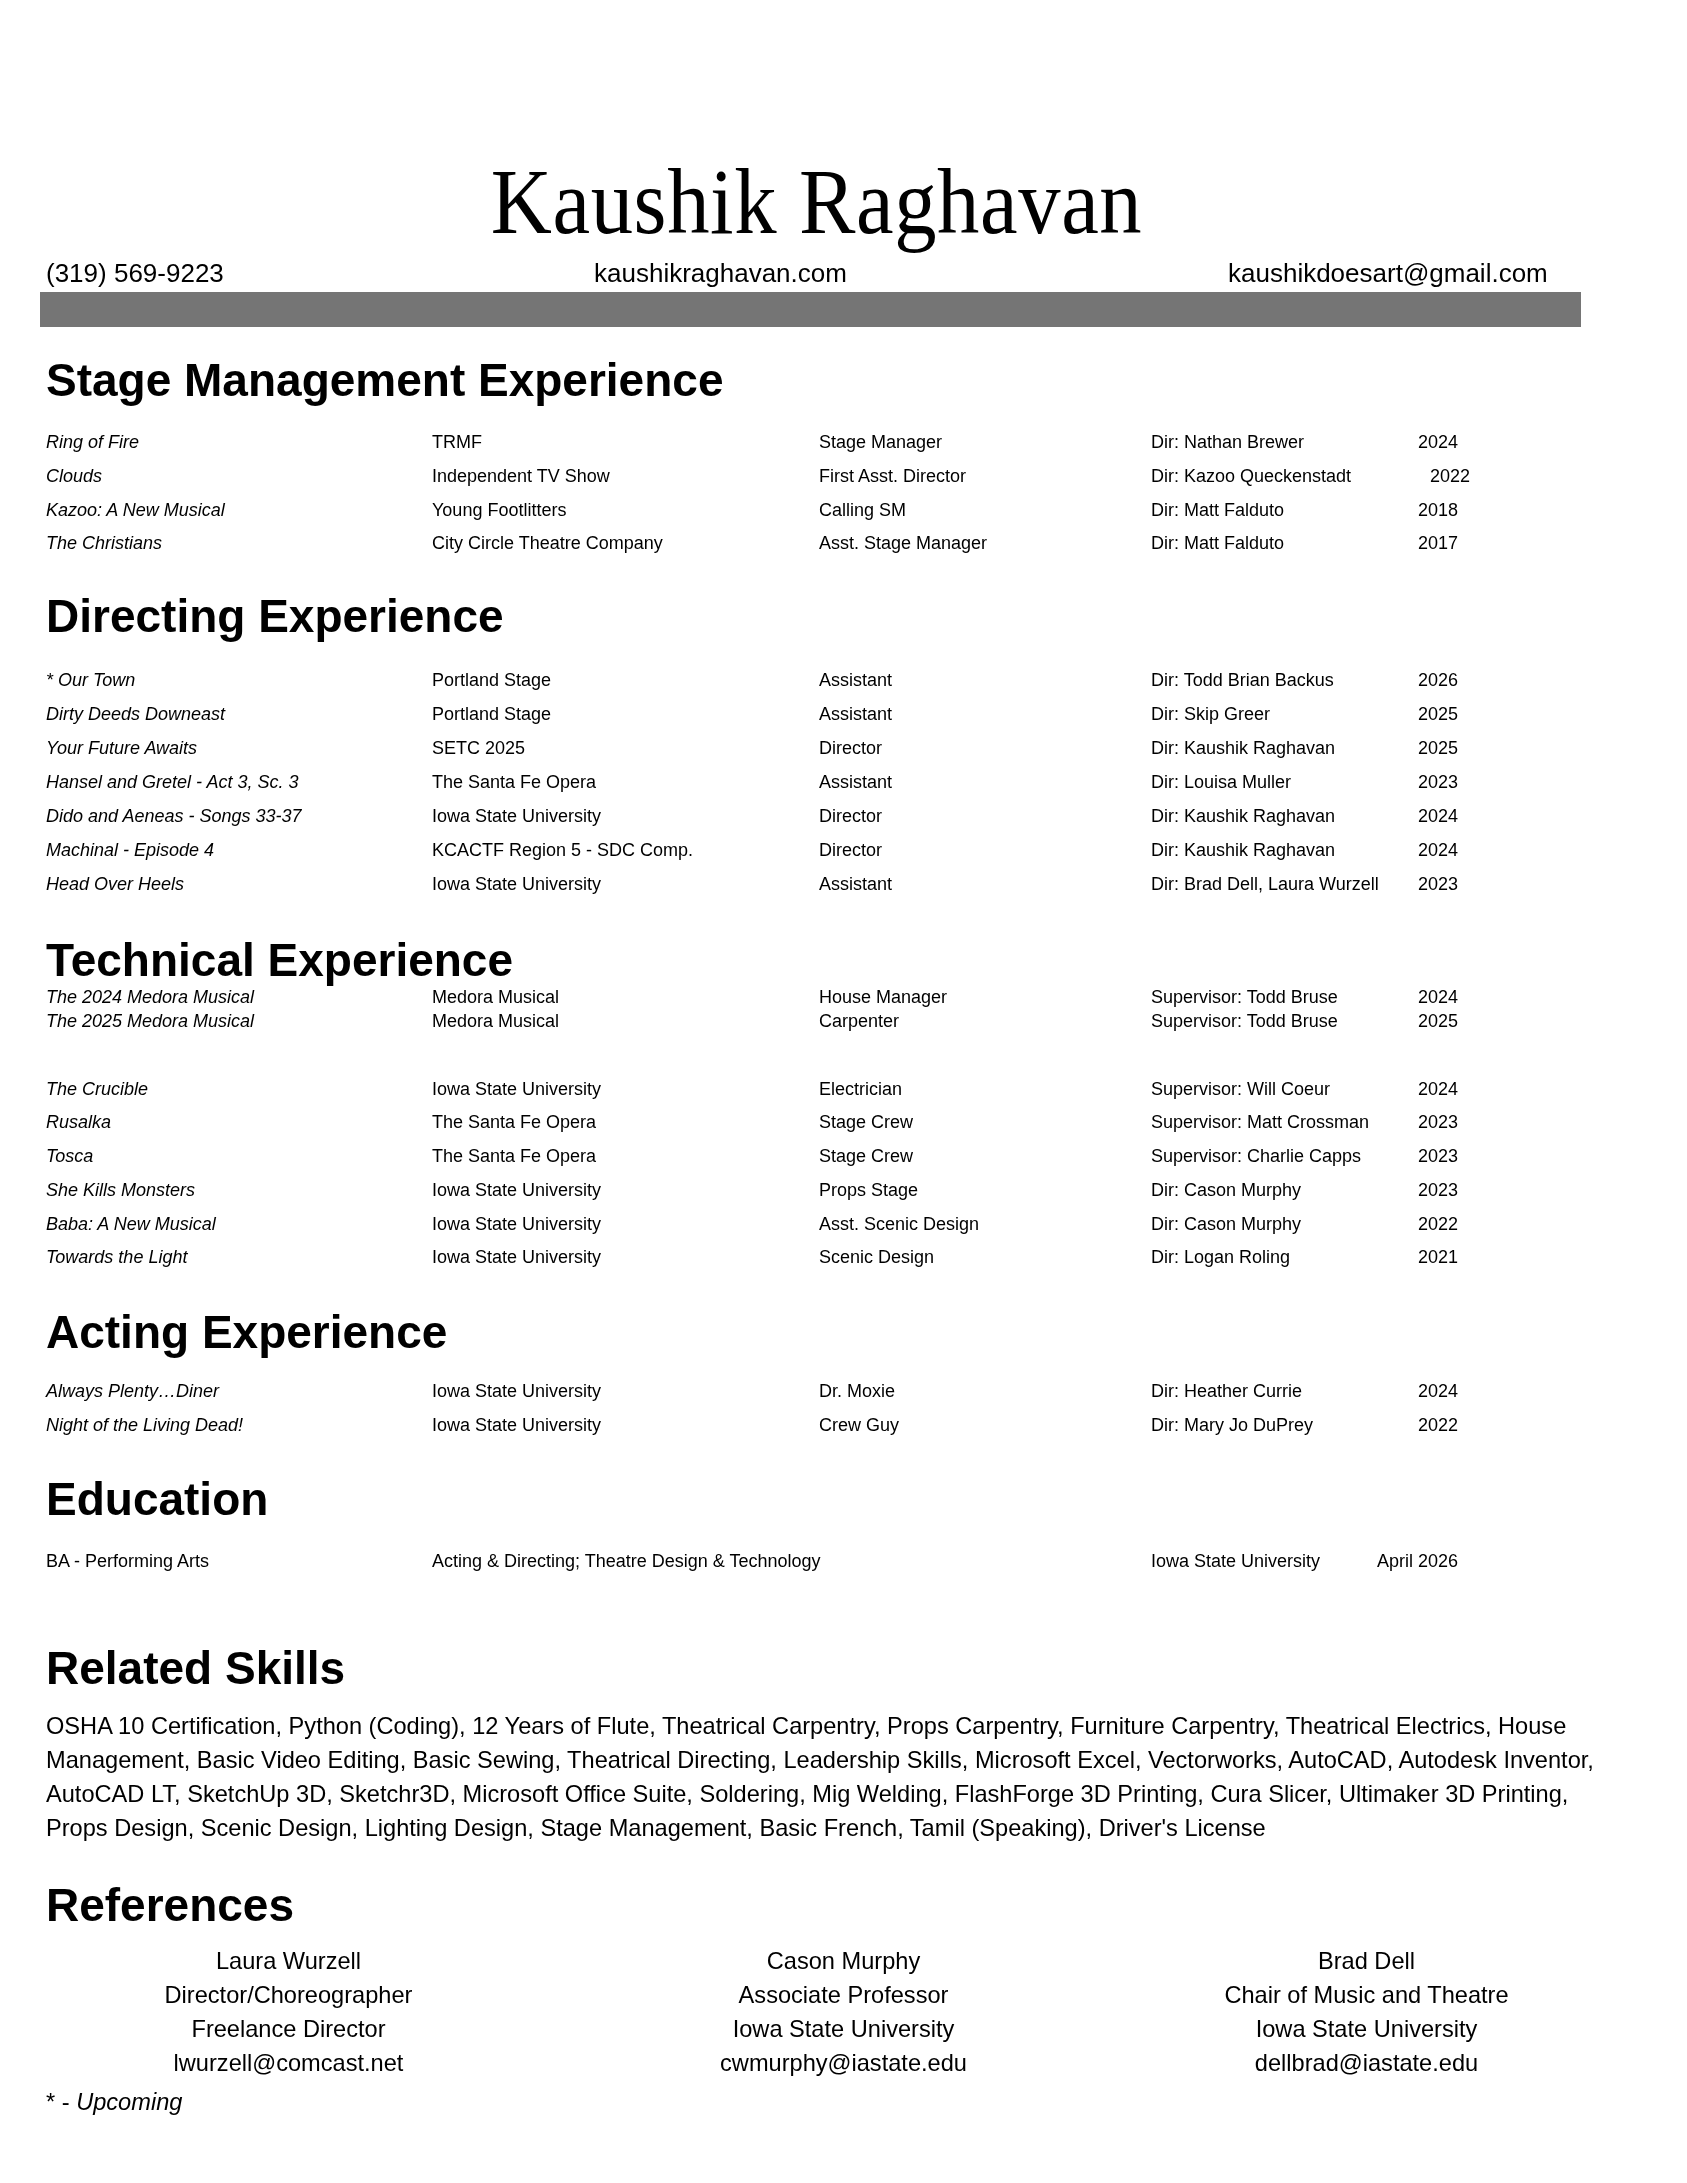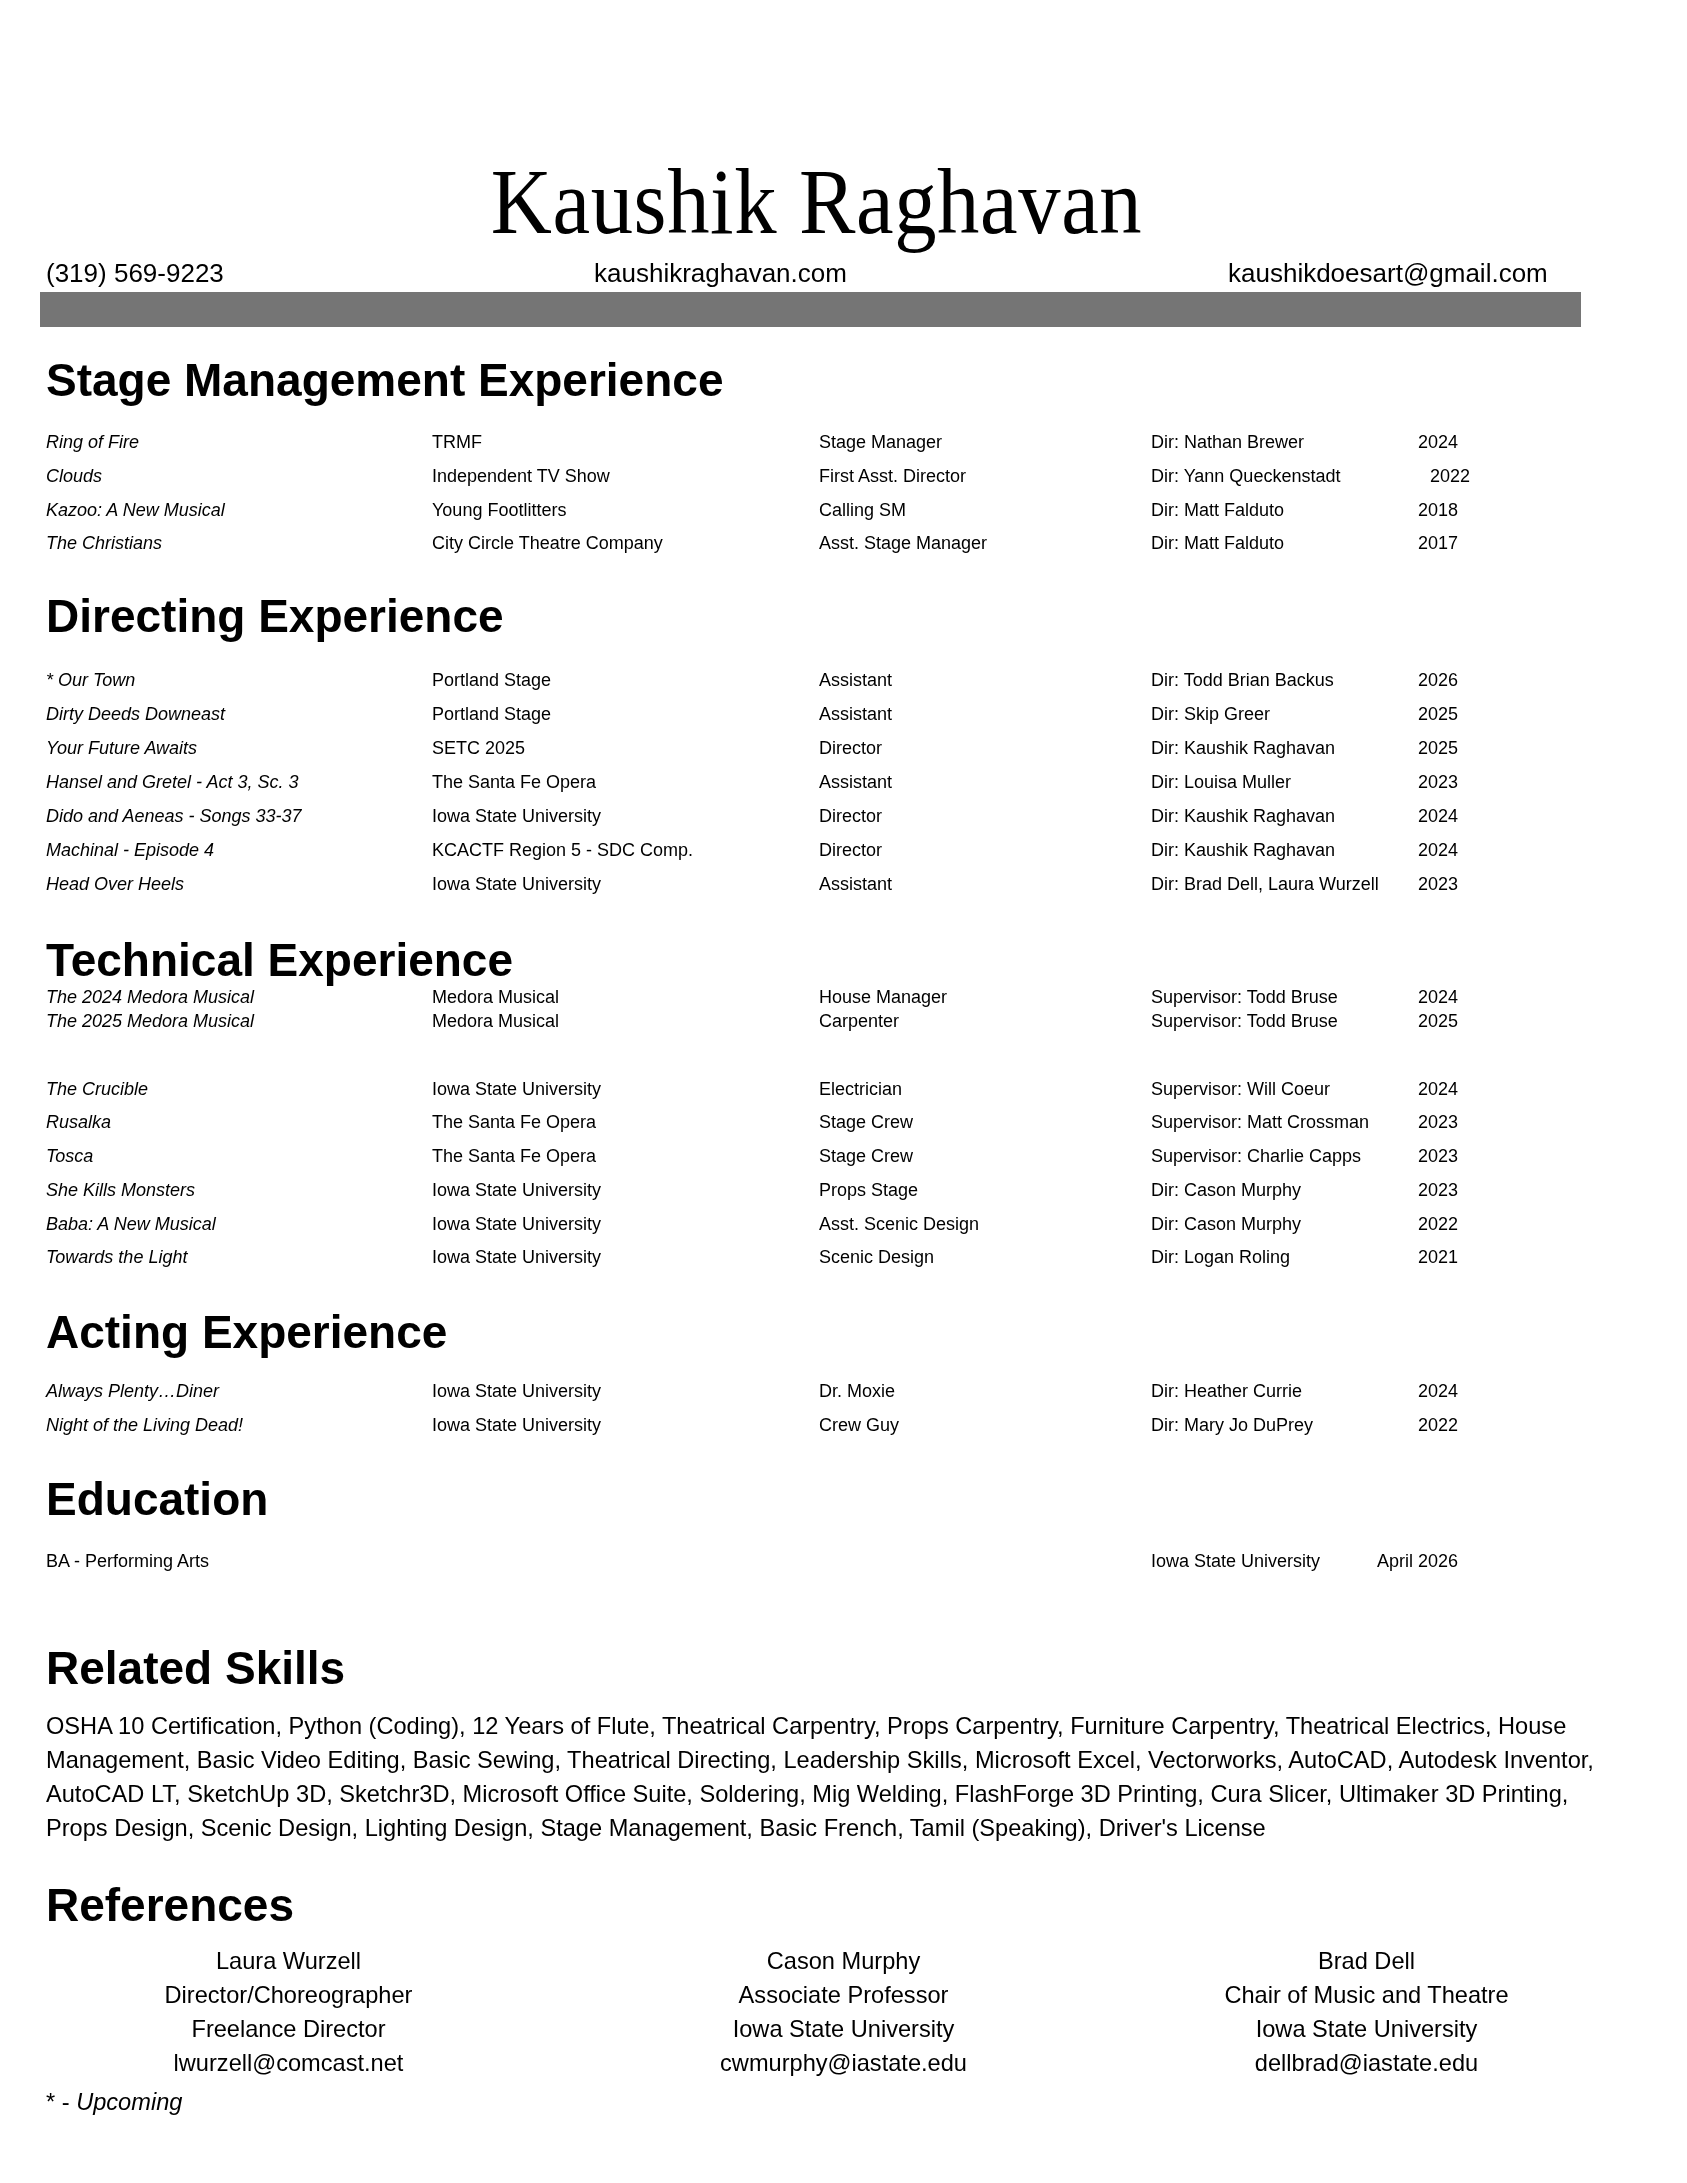--- a/index.html
+++ b/index.html
@@ -44,21 +44,21 @@
       <span class="c1">Ring of Fire</span>
       <span class="c2">TRMF</span>
       <span class="c3">Stage Manager</span>
       <span class="c4">Dir: Nathan Brewer</span>
       <span class="c5">2024</span>
     </div>
     <div class="row" style="top: 459px; padding-left: 12px;">
       <span class="c1">Clouds</span>
       <span class="c2">Independent TV Show</span>
       <span class="c3">First Asst. Director</span>
-      <span class="c4">Dir: Yann Queckenstadt</span>
+      <span class="c4">Dir: Kazoo Queckenstadt</span>
       <span class="c5">2022</span>
     </div>
     <div class="row" style="top: 493px;">
       <span class="c1">Kazoo: A New Musical</span>
       <span class="c2">Young Footlitters</span>
       <span class="c3">Calling SM</span>
       <span class="c4">Dir: Matt Falduto</span>
       <span class="c5">2018</span>
     </div>
     <div class="row" style="top: 526px;">
@@ -197,20 +197,21 @@
       <span class="c2">Iowa State University</span>
       <span class="c3">Crew Guy</span>
       <span class="c4">Dir: Mary Jo DuPrey</span>
       <span class="c5">2022</span>
     </div>
   </div>
 
 <div class="abs h2" style="top:1478px;">Education</div>
 <div class="row" style="top:1544px;">
   <span class="c1 plain">BA - Performing Arts</span>
+  <span class="c2">Acting &amp; Directing; Theatre Design &amp; Technology</span>
   <span class="c4">Iowa State University</span>
   <span class="c5">April 2026</span>
 </div>
 
 <div class="abs h2" style="top:1647px;">Related Skills</div>
 <div class="abs skills">OSHA 10 Certification, Python (Coding), 12 Years of Flute, Theatrical Carpentry, Props Carpentry, Furniture Carpentry, Theatrical Electrics, House Management, Basic Video Editing, Basic Sewing, Theatrical Directing, Leadership Skills, Microsoft Excel, Vectorworks, AutoCAD, Autodesk Inventor, AutoCAD LT, SketchUp 3D, Sketchr3D, Microsoft Office Suite, Soldering, Mig Welding, FlashForge 3D Printing, Cura Slicer, Ultimaker 3D Printing, Props Design, Scenic Design, Lighting Design, Stage Management, Basic French, Tamil (Speaking), Driver's License</div>
 
 <div class="abs h2" style="top:1884px;">References</div>
 <div class="ref-col" style="left:86px;">
   <div>Laura Wurzell</div>

